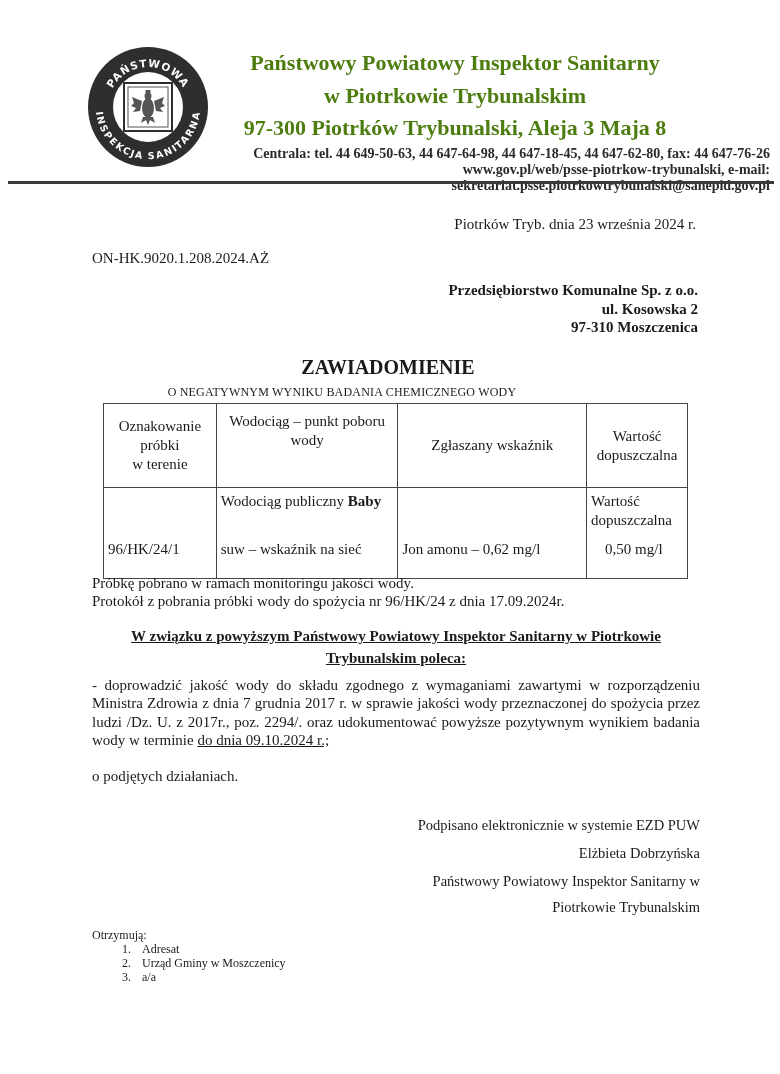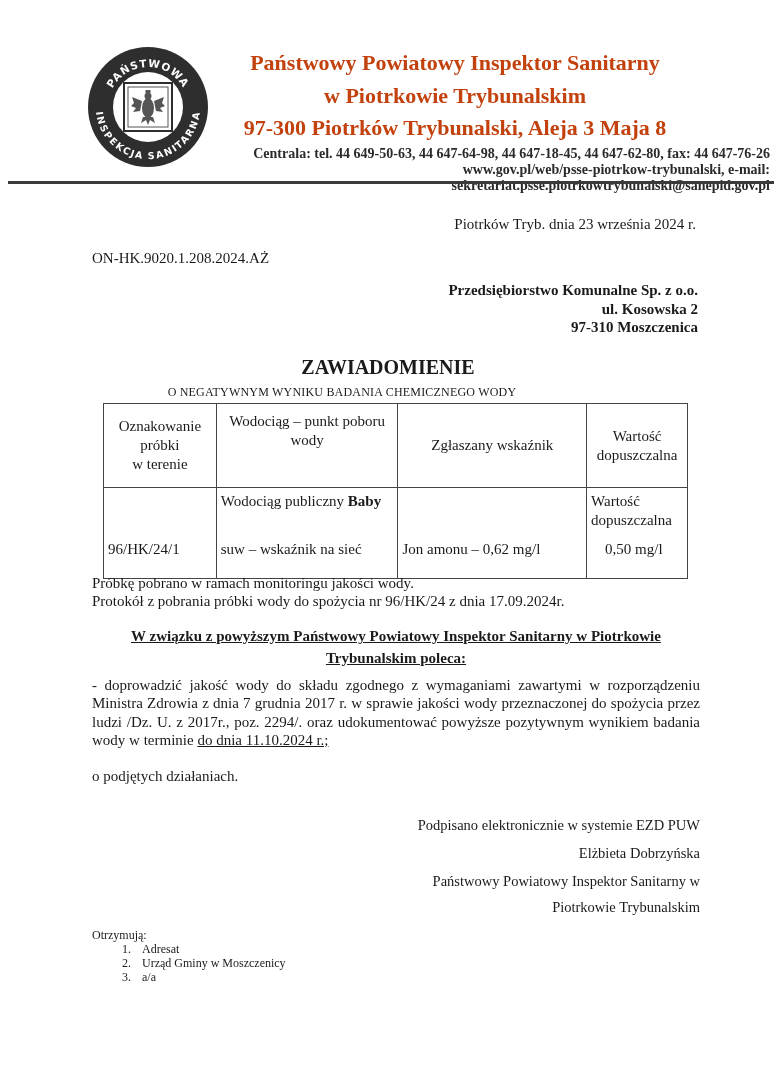--- a/index.html
+++ b/index.html
@@ -5,21 +5,21 @@
   html, body { margin: 0; padding: 0; }
   body {
     width: 780px; height: 1074px; background: #ffffff; position: relative;
     overflow: hidden; color: #1a1a1a;
     font-family: "Liberation Serif", "DejaVu Serif", serif;
   }
   .abs { position: absolute; }
   
   .logo { left: 86px; top: 45px; width: 124px; height: 124px; }
   
-  .hdr-title { left: 160px; width: 590px; text-align: center; font-weight: bold; color: #c2410c; }
+  .hdr-title { left: 160px; width: 590px; text-align: center; font-weight: bold; color: #4d7c0f; }
   .h1 { top: 50px; font-size: 22px; }
   .h2 { top: 83px; font-size: 22px; }
   .h3 { top: 115px; font-size: 22px; }
   .hdr-small { left: 160px; width: 610px; text-align: right; font-weight: bold; font-size: 14px; color: #2a2a2a; }
   .contact1 { top: 146px; }
   .contact2 { top: 162px; }
   .rule { left: 8px; top: 181px; width: 766px; height: 3px; background: #3a3a3a; }
 
   .txt { font-size: 15px; line-height: 18px; white-space: nowrap; }
   .date { right: 84px; top: 215px; }
@@ -162,21 +162,21 @@
 
 <div class="abs txt note1">Próbkę pobrano w ramach monitoringu jakości wody.</div>
 <div class="abs txt note2">Protokół z pobrania próbki wody do spożycia nr 96/HK/24 z dnia 17.09.2024r.</div>
 
 <div class="abs recommend">
   <span>W związku z powyższym Państwowy Powiatowy Inspektor Sanitarny w Piotrkowie</span><br>
   <span>Trybunalskim poleca:</span>
 </div>
 
 <div class="abs body-par">
-  <p><span>- doprowadzić jakość wody do składu zgodnego z wymaganiami zawartymi w rozporządzeniu Ministra Zdrowia z dnia 7 grudnia 2017 r. w sprawie jakości wody  przeznaczonej do spożycia przez ludzi /Dz. U. z 2017r., poz. 2294/. oraz udokumentować powyższe pozytywnym wynikiem badania wody w terminie </span><span class="u">do dnia 11.10.2024 r.;</span></p>
+  <p><span>- doprowadzić jakość wody do składu zgodnego z wymaganiami zawartymi w rozporządzeniu Ministra Zdrowia z dnia 7 grudnia 2017 r. w sprawie jakości wody  przeznaczonej do spożycia przez ludzi /Dz. U. z 2017r., poz. 2294/. oraz udokumentować powyższe pozytywnym wynikiem badania wody w terminie </span><span class="u">do dnia 09.10.2024 r.;</span></p>
   <p style="text-align:left;"><br><span>o podjętych działaniach.</span></p>
 </div>
 
 <div class="abs sig sig1">Podpisano elektronicznie w systemie EZD PUW</div>
 <div class="abs sig sig2">Elżbieta Dobrzyńska</div>
 <div class="abs sig sig3">Państwowy Powiatowy Inspektor Sanitarny w</div>
 <div class="abs sig sig4">Piotrkowie Trybunalskim</div>
 
 <div class="abs recv">
   <div>Otrzymują:</div>

